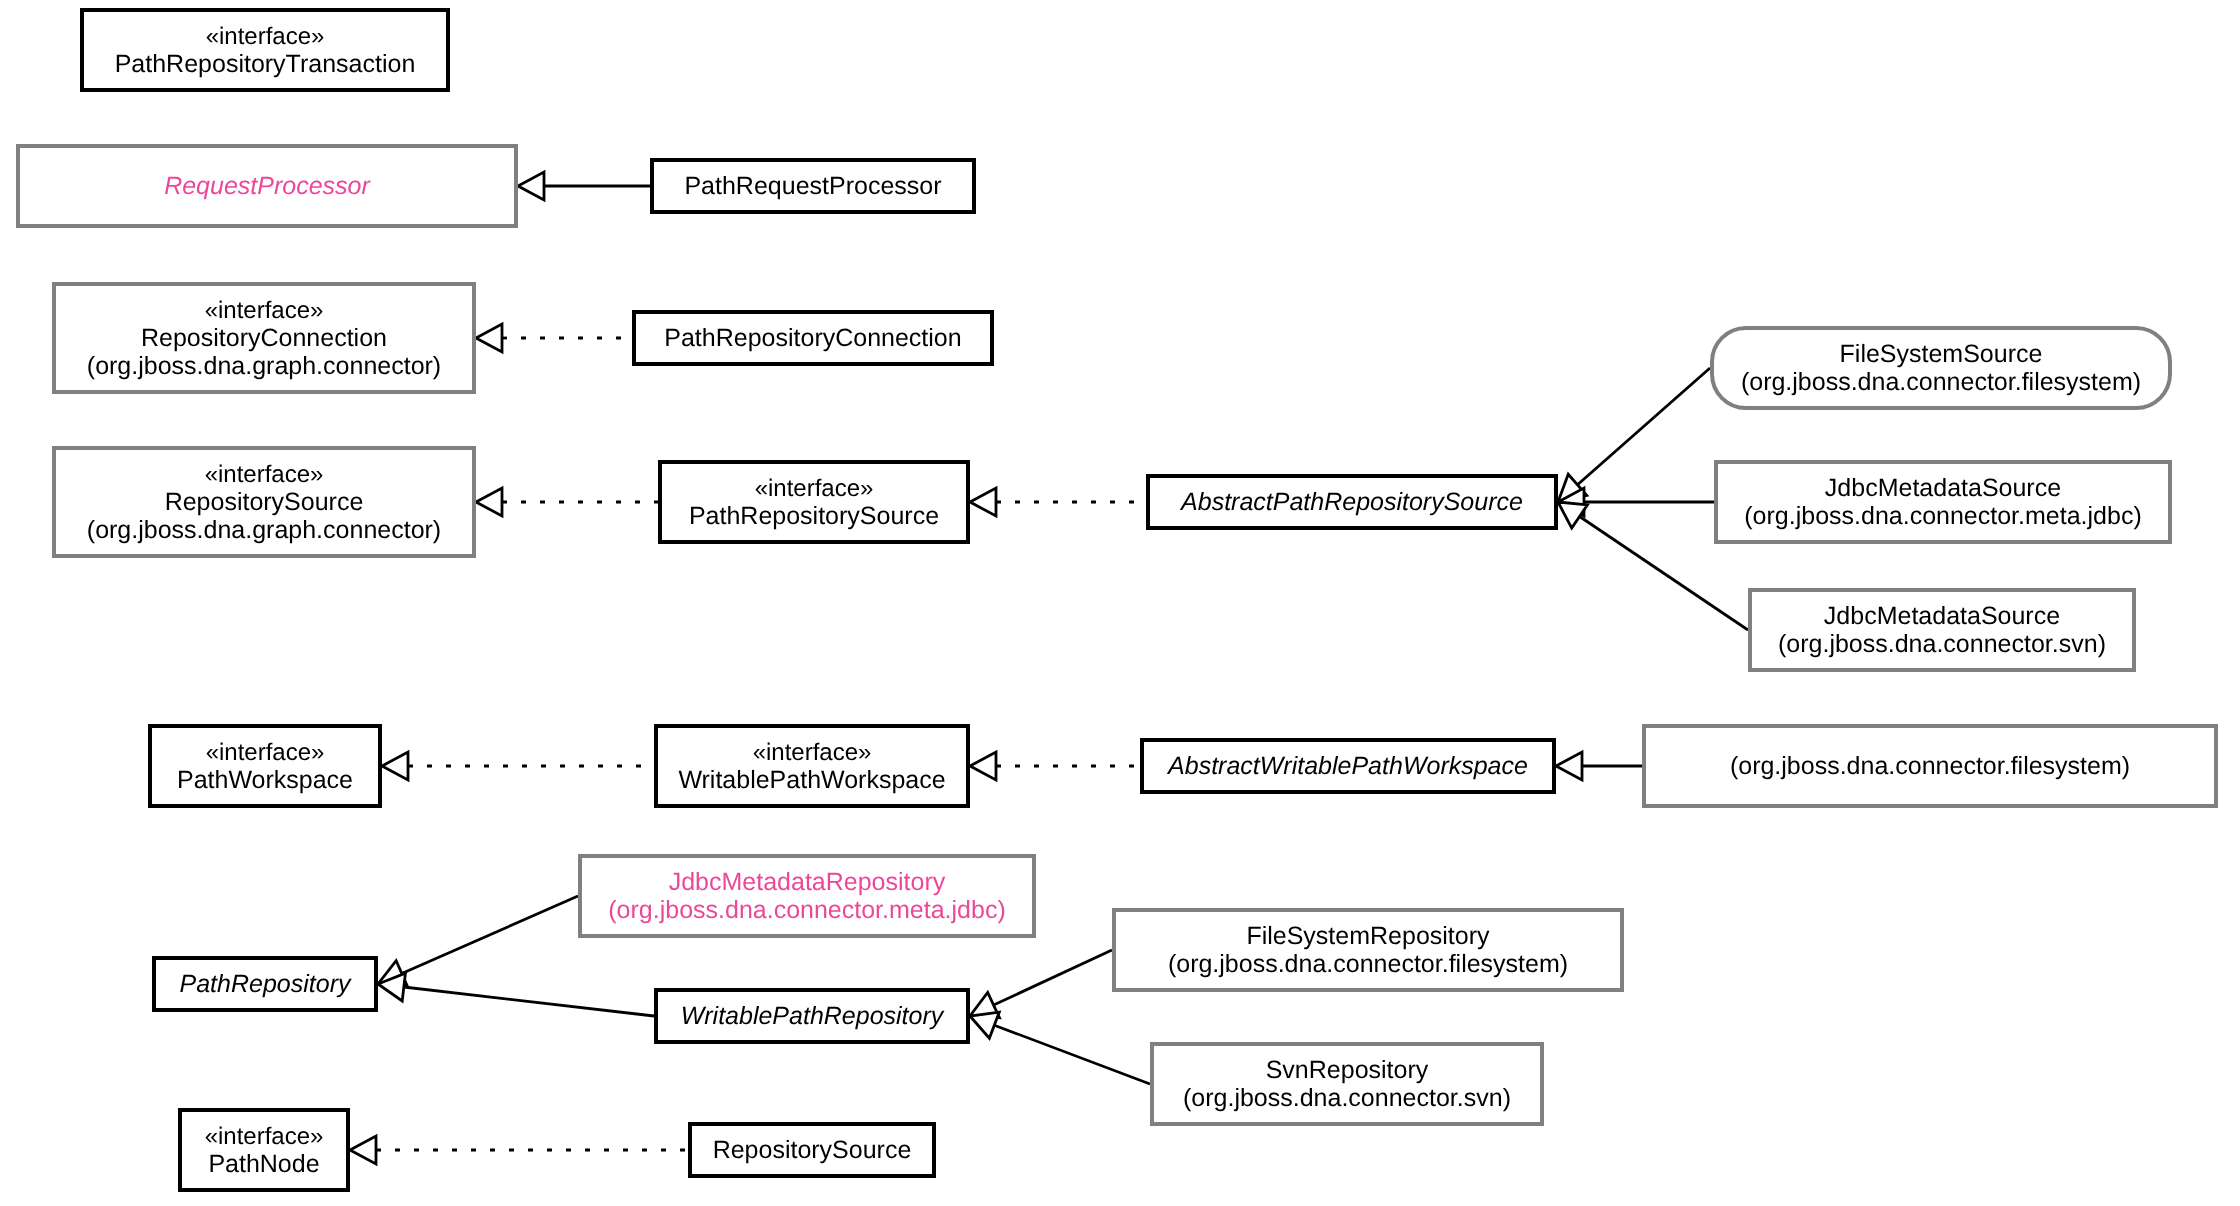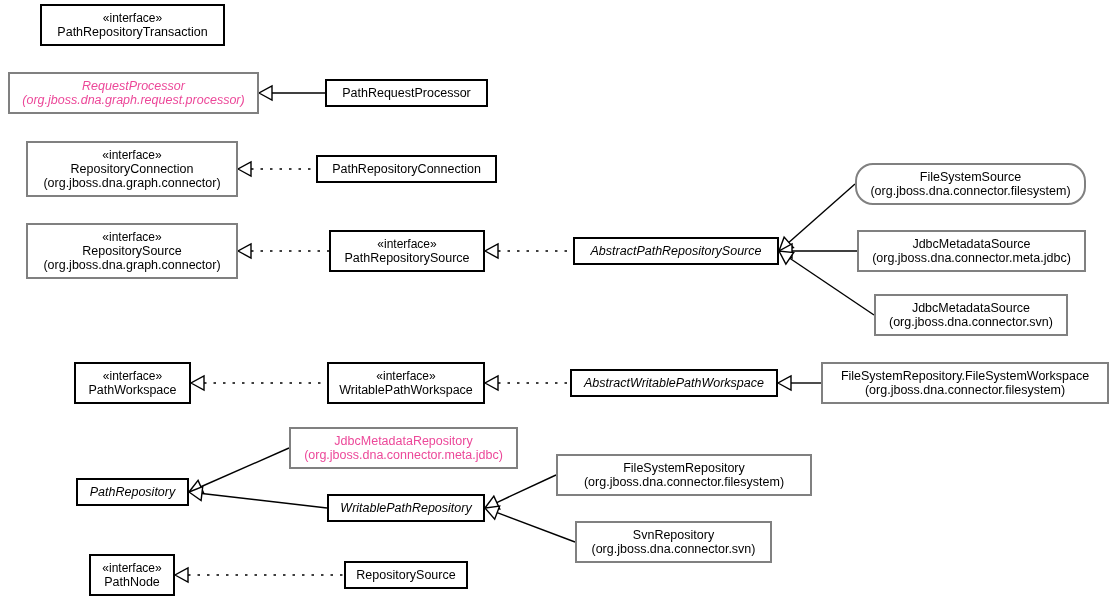--- a/index.html
+++ b/index.html
@@ -93,21 +93,20 @@
       <line x1="188" y1="575" x2="344" y2="575" stroke="#000000" stroke-width="1.4" stroke-dasharray="2.5,7"></line>
       <polygon points="175,575 188,582 188,568" fill="#ffffff" stroke="#000000" stroke-width="1.4" stroke-linejoin="miter"></polygon>
     </svg>
   <div id="node-layer">
       <div class="node" style="left: 40px; top: 4px; width: 185px; height: 42px;">
         <span class="line stereo">«interface»</span>
         <span class="line">PathRepositoryTransaction</span>
       </div>
       <div class="node gray-border gray-text" style="left: 8px; top: 72px; width: 251px; height: 42px;">
         <span class="line italic">RequestProcessor</span>
-        <span class="line italic">(org.jboss.dna.graph.request.processor)</span>
       </div>
       <div class="node" style="left: 325px; top: 79px; width: 163px; height: 28px;">
         <span class="line">PathRequestProcessor</span>
       </div>
       <div class="node gray-border" style="left: 26px; top: 141px; width: 212px; height: 56px;">
         <span class="line stereo">«interface»</span>
         <span class="line">RepositoryConnection</span>
         <span class="line">(org.jboss.dna.graph.connector)</span>
       </div>
       <div class="node" style="left: 316px; top: 155px; width: 181px; height: 28px;">
@@ -142,21 +141,20 @@
         <span class="line">PathWorkspace</span>
       </div>
       <div class="node" style="left: 327px; top: 362px; width: 158px; height: 42px;">
         <span class="line stereo">«interface»</span>
         <span class="line">WritablePathWorkspace</span>
       </div>
       <div class="node" style="left: 570px; top: 369px; width: 208px; height: 28px;">
         <span class="line italic">AbstractWritablePathWorkspace</span>
       </div>
       <div class="node gray-border" style="left: 821px; top: 362px; width: 288px; height: 42px;">
-        <span class="line">FileSystemRepository.FileSystemWorkspace</span>
         <span class="line">(org.jboss.dna.connector.filesystem)</span>
       </div>
       <div class="node gray-border gray-text" style="left: 289px; top: 427px; width: 229px; height: 42px;">
         <span class="line">JdbcMetadataRepository</span>
         <span class="line">(org.jboss.dna.connector.meta.jdbc)</span>
       </div>
       <div class="node" style="left: 76px; top: 478px; width: 113px; height: 28px;">
         <span class="line italic">PathRepository</span>
       </div>
       <div class="node" style="left: 327px; top: 494px; width: 158px; height: 28px;">

